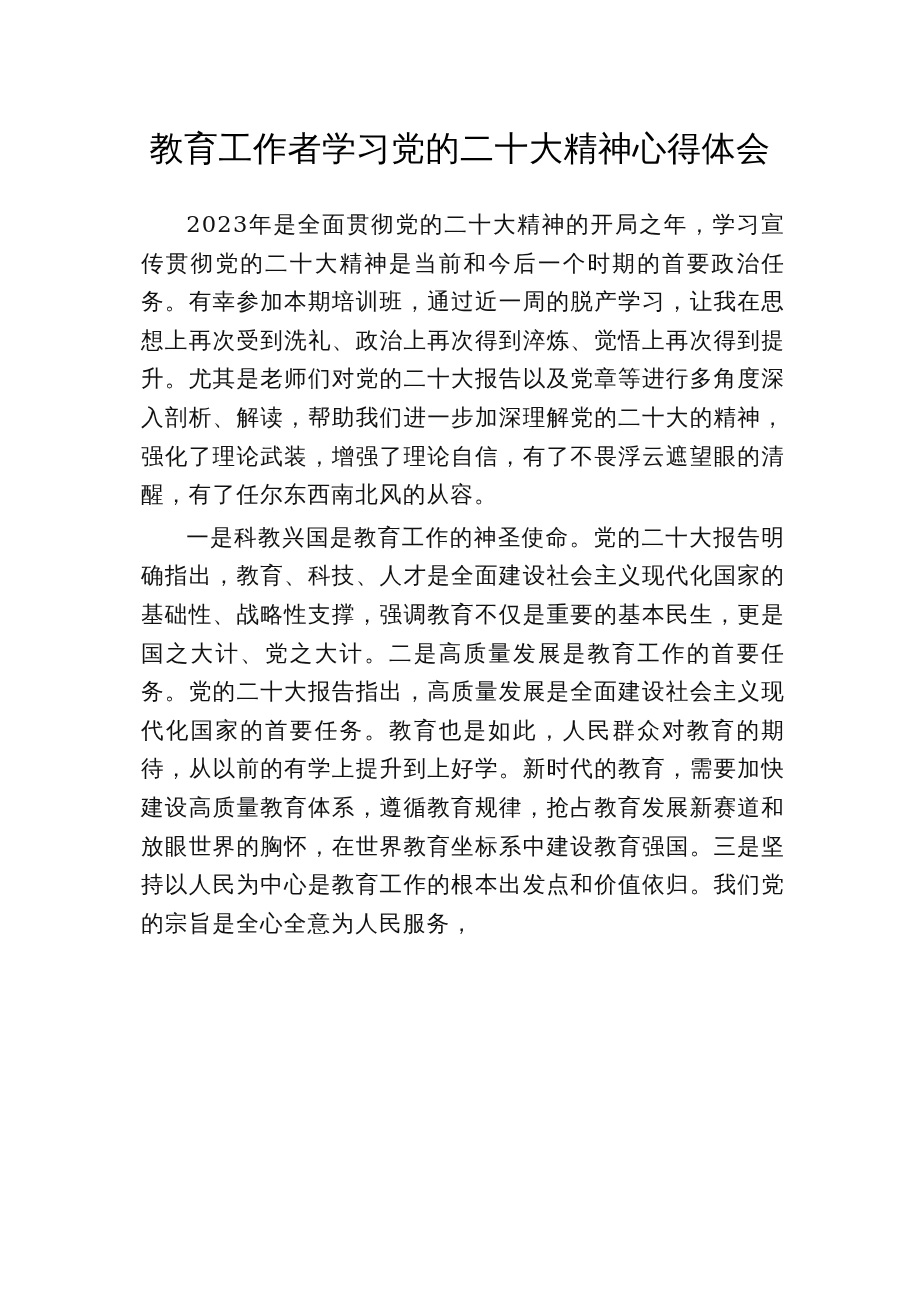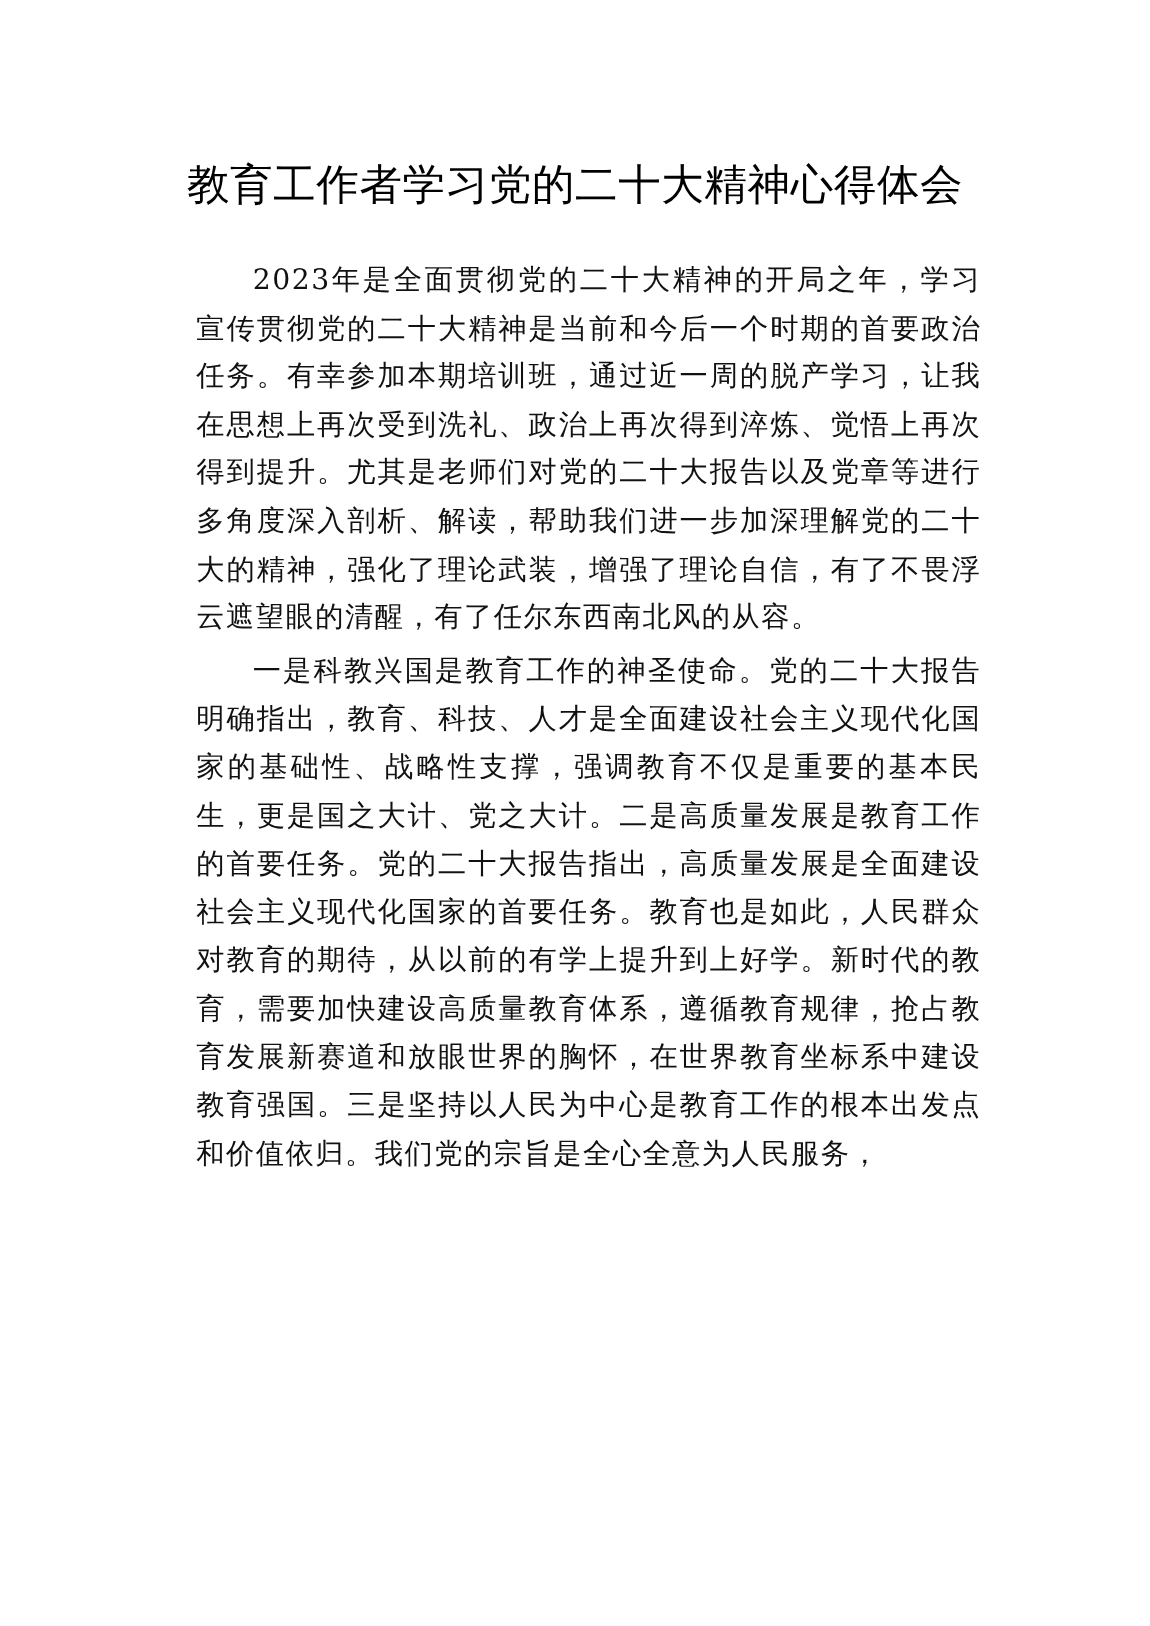--- a/index.html
+++ b/index.html
@@ -44,21 +44,21 @@
       width: 644px;
       font-family: "DejaVu Serif", "Liberation Serif", serif;
       font-size: 22.6px;
       line-height: 38.6px;
       color: #111111;
       text-align: justify;
       text-justify: inter-ideograph;
       letter-spacing: 1.2px;
     }
     .doc-body p {
-      margin: 0 0 4px 16px;
+      margin: 0 0 4px 0;
       text-indent: 2em;
     }
   </style>
 </head>
 <body>
 
 <div class="page">
   <h1 class="doc-title">教育工作者学习党的二十大精神心得体会</h1>
 
   <div class="doc-body">

